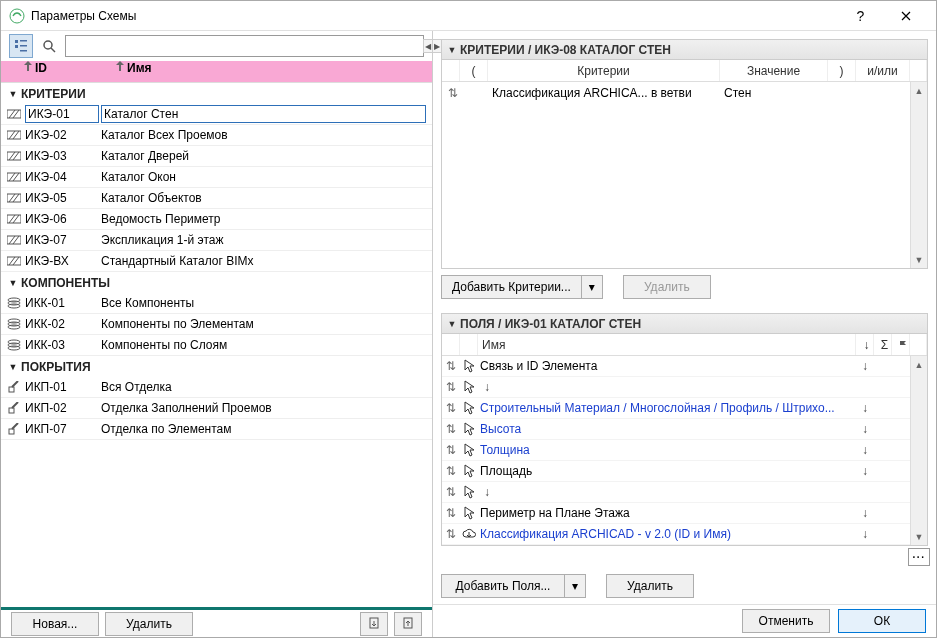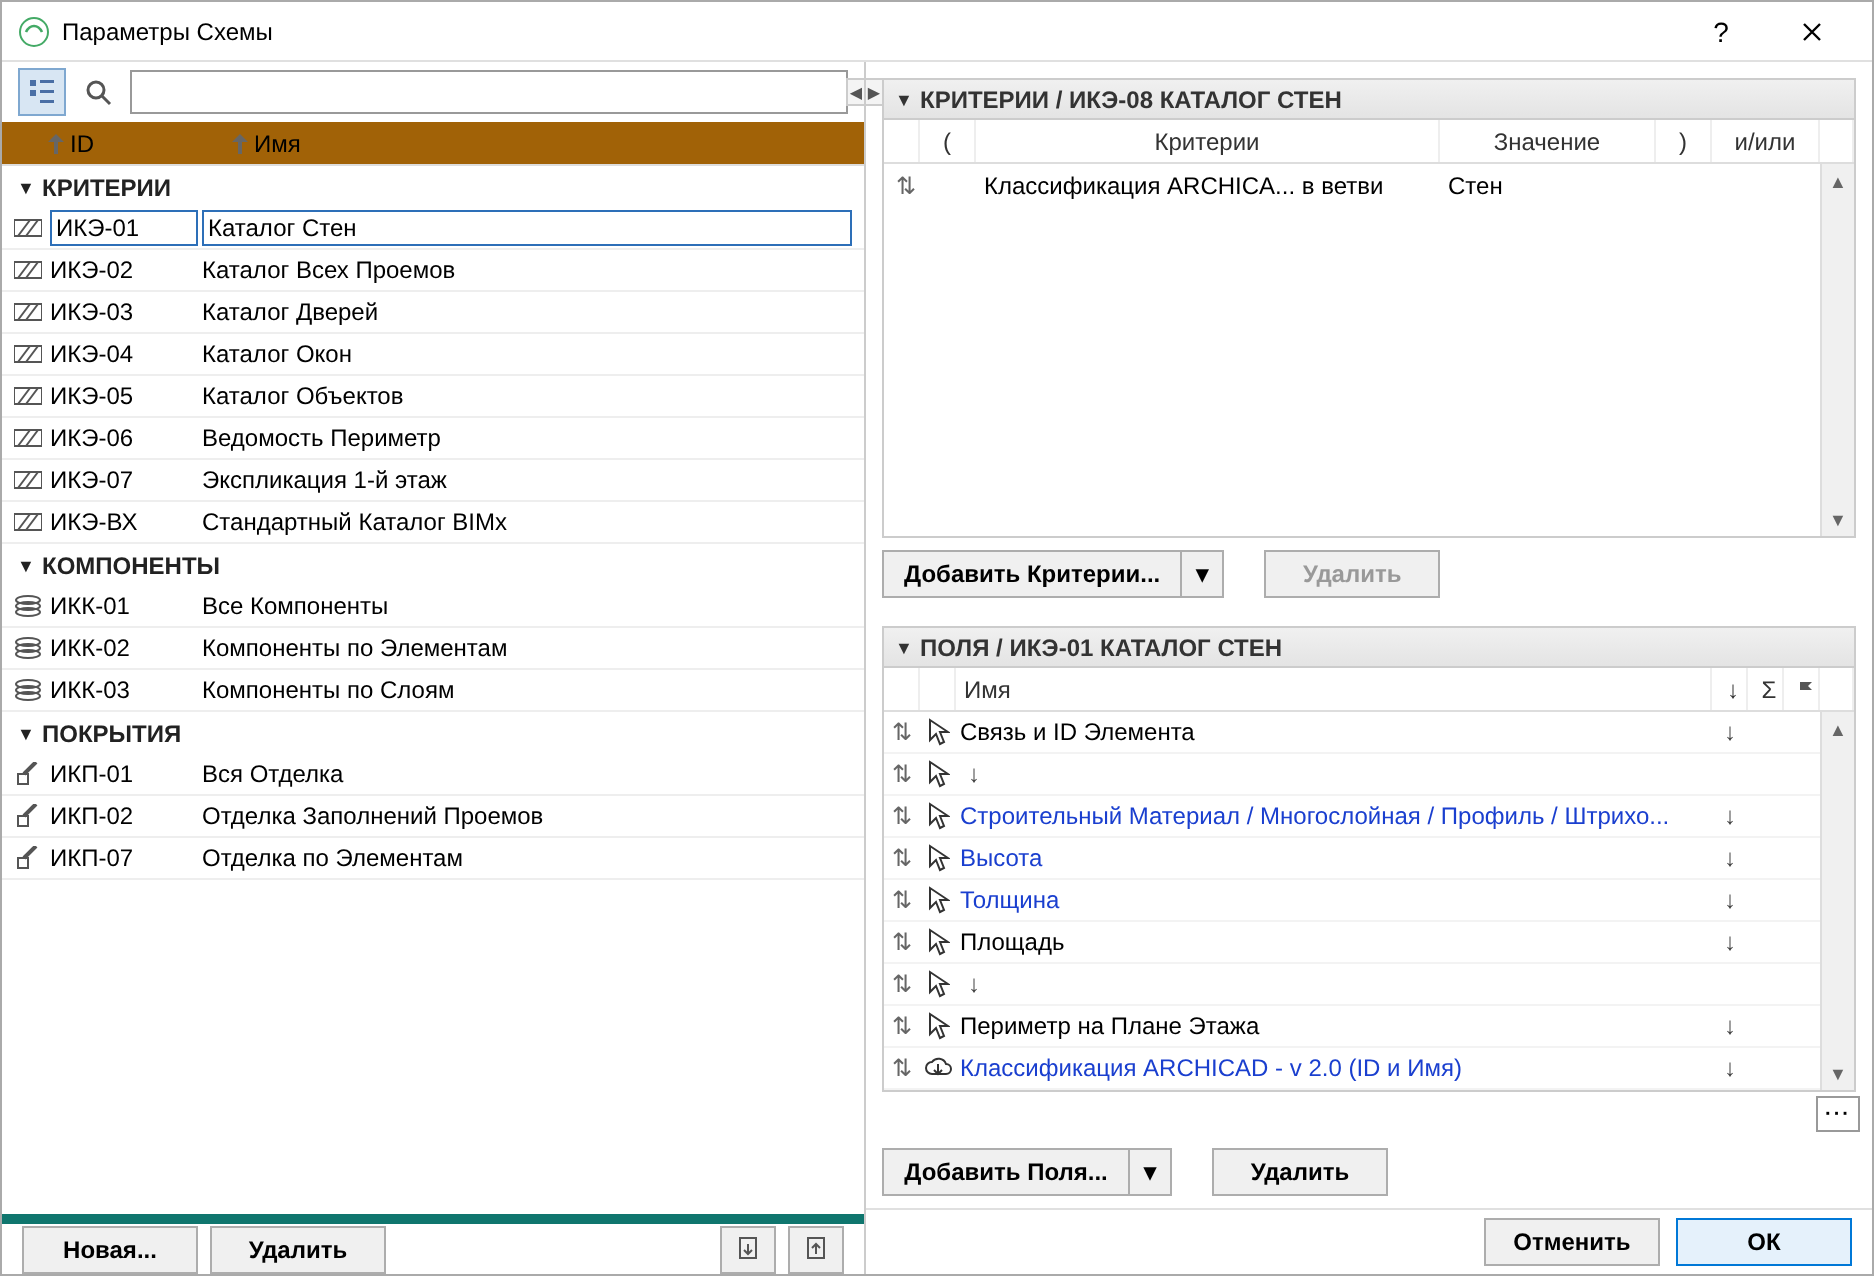--- a/index.html
+++ b/index.html
@@ -8,36 +8,36 @@
   .titlebar .appicon { width: 16px; height: 16px; margin-right: 6px; }
   .titlebar .title { flex: 1; font-size: 12px; }
   .titlebar .winbtn { width: 45px; height: 30px; display: flex; align-items: center; justify-content: center; font-size: 14px; cursor: default; }
   .main { display: flex; height: calc(100% - 30px); }
   .leftpane { width: 432px; border-right: 1px solid #ccc; display: flex; flex-direction: column; position: relative; }
   .rightpane { flex: 1; display: flex; flex-direction: column; position: relative; }
   .toolbar-left { height: 30px; display: flex; align-items: center; padding: 4px 8px; gap: 4px; }
   .iconbtn { width: 24px; height: 24px; border: 1px solid #bbb; background: #f4f4f4; display: flex; align-items: center; justify-content: center; cursor: default; }
   .iconbtn.active { background: #d8e6f3; border-color: #7fa8d0; }
   .search-input { flex: 1; height: 22px; border: 1px solid #999; padding: 0 4px; font-size: 12px; }
-  .listhead { display: flex; align-items: center; height: 22px; padding: 0 4px 0 20px; border-bottom: 1px solid #ddd; background: #a16207; font-size: 12px; }
+  .listhead { display: flex; height: 22px; padding: 0 4px 0 20px; border-bottom: 1px solid #ddd; background: #f9a8d4; font-size: 12px; font-weight: bold; }
   .listhead .col-id { width: 78px; }
   .listhead .col-name { flex: 1; }
   .listhead .sorticon { width: 14px; display: inline-flex; justify-content: center; color: #555; }
   .treewrap { flex: 1; overflow-y: auto; position: relative; }
   .grouplabel { display: flex; align-items: center; height: 21px; padding-left: 6px; font-weight: bold; color: #222; }
   .grouplabel .tri { width: 12px; margin-right: 2px; display: inline-flex; justify-content: center; font-size: 9px; }
   .row { display: flex; align-items: center; height: 21px; padding-left: 4px; border-bottom: 1px solid #eee; }
   .row .rowicon { width: 18px; display: flex; align-items: center; justify-content: center; }
   .row .rowid { width: 76px; padding-left: 2px; }
   .row .rowname { flex: 1; padding-left: 2px; }
   .row.selected .rowid input, .row.selected .rowname input { border: 1px solid #2d6fb8; background: #fff; }
   .row .editbox { width: 100%; height: 18px; border: none; font-size: 12px; font-family: inherit; background: transparent; padding: 0 2px; }
   .row.selected .editbox { outline: none; }
-  .bottombar-left { height: 30px; display: flex; align-items: center; gap: 6px; padding: 0 10px; border-top: 5px solid #0f766e; margin-top: 41px; }
-  .btn { height: 24px; min-width: 88px; border: 1px solid #adadad; background: #f0f0f0; font-size: 12px; cursor: default; padding: 0 10px; display: inline-flex; align-items: center; justify-content: center; font-weight: bold; }
+  .bottombar-left { height: 30px; display: flex; align-items: center; gap: 6px; padding: 0 10px; border-top: 3px solid #0f766e; margin-top: 41px; }
+  .btn { height: 24px; min-width: 88px; border: 1px solid #adadad; background: #f0f0f0; font-size: 12px; cursor: default; padding: 0 10px; display: inline-flex; align-items: center; justify-content: center; }
   .btn.small { min-width: 28px; width: 28px; padding: 0; }
   .btn.default { border-color: #0078d7; background: #e5f1fb; }
   .btn:disabled, .btn.disabled { color: #999; }
   .panelhdr { height: 22px; background: linear-gradient(#f0f0f0,#e4e4e4); border: 1px solid #ccc; display: flex; align-items: center; padding-left: 4px; font-weight: bold; color: #333; margin: 8px 8px 0 8px; }
   .panelhdr .tri { width: 12px; margin-right: 2px; display: inline-flex; justify-content: center; font-size: 9px; }
   .crit-table { margin: 0 8px; border: 1px solid #ccc; border-top: none; }
   .crit-headrow { display: flex; height: 22px; border-bottom: 1px solid #ddd; background: #fff; }
   .crit-headrow > div { border-right: 1px solid #eee; display: flex; align-items: center; justify-content: center; font-size: 12px; color: #333; }
   .crit-body { height: 186px; position: relative; }
   .crit-row { display: flex; height: 22px; align-items: center; font-size: 12px; }

